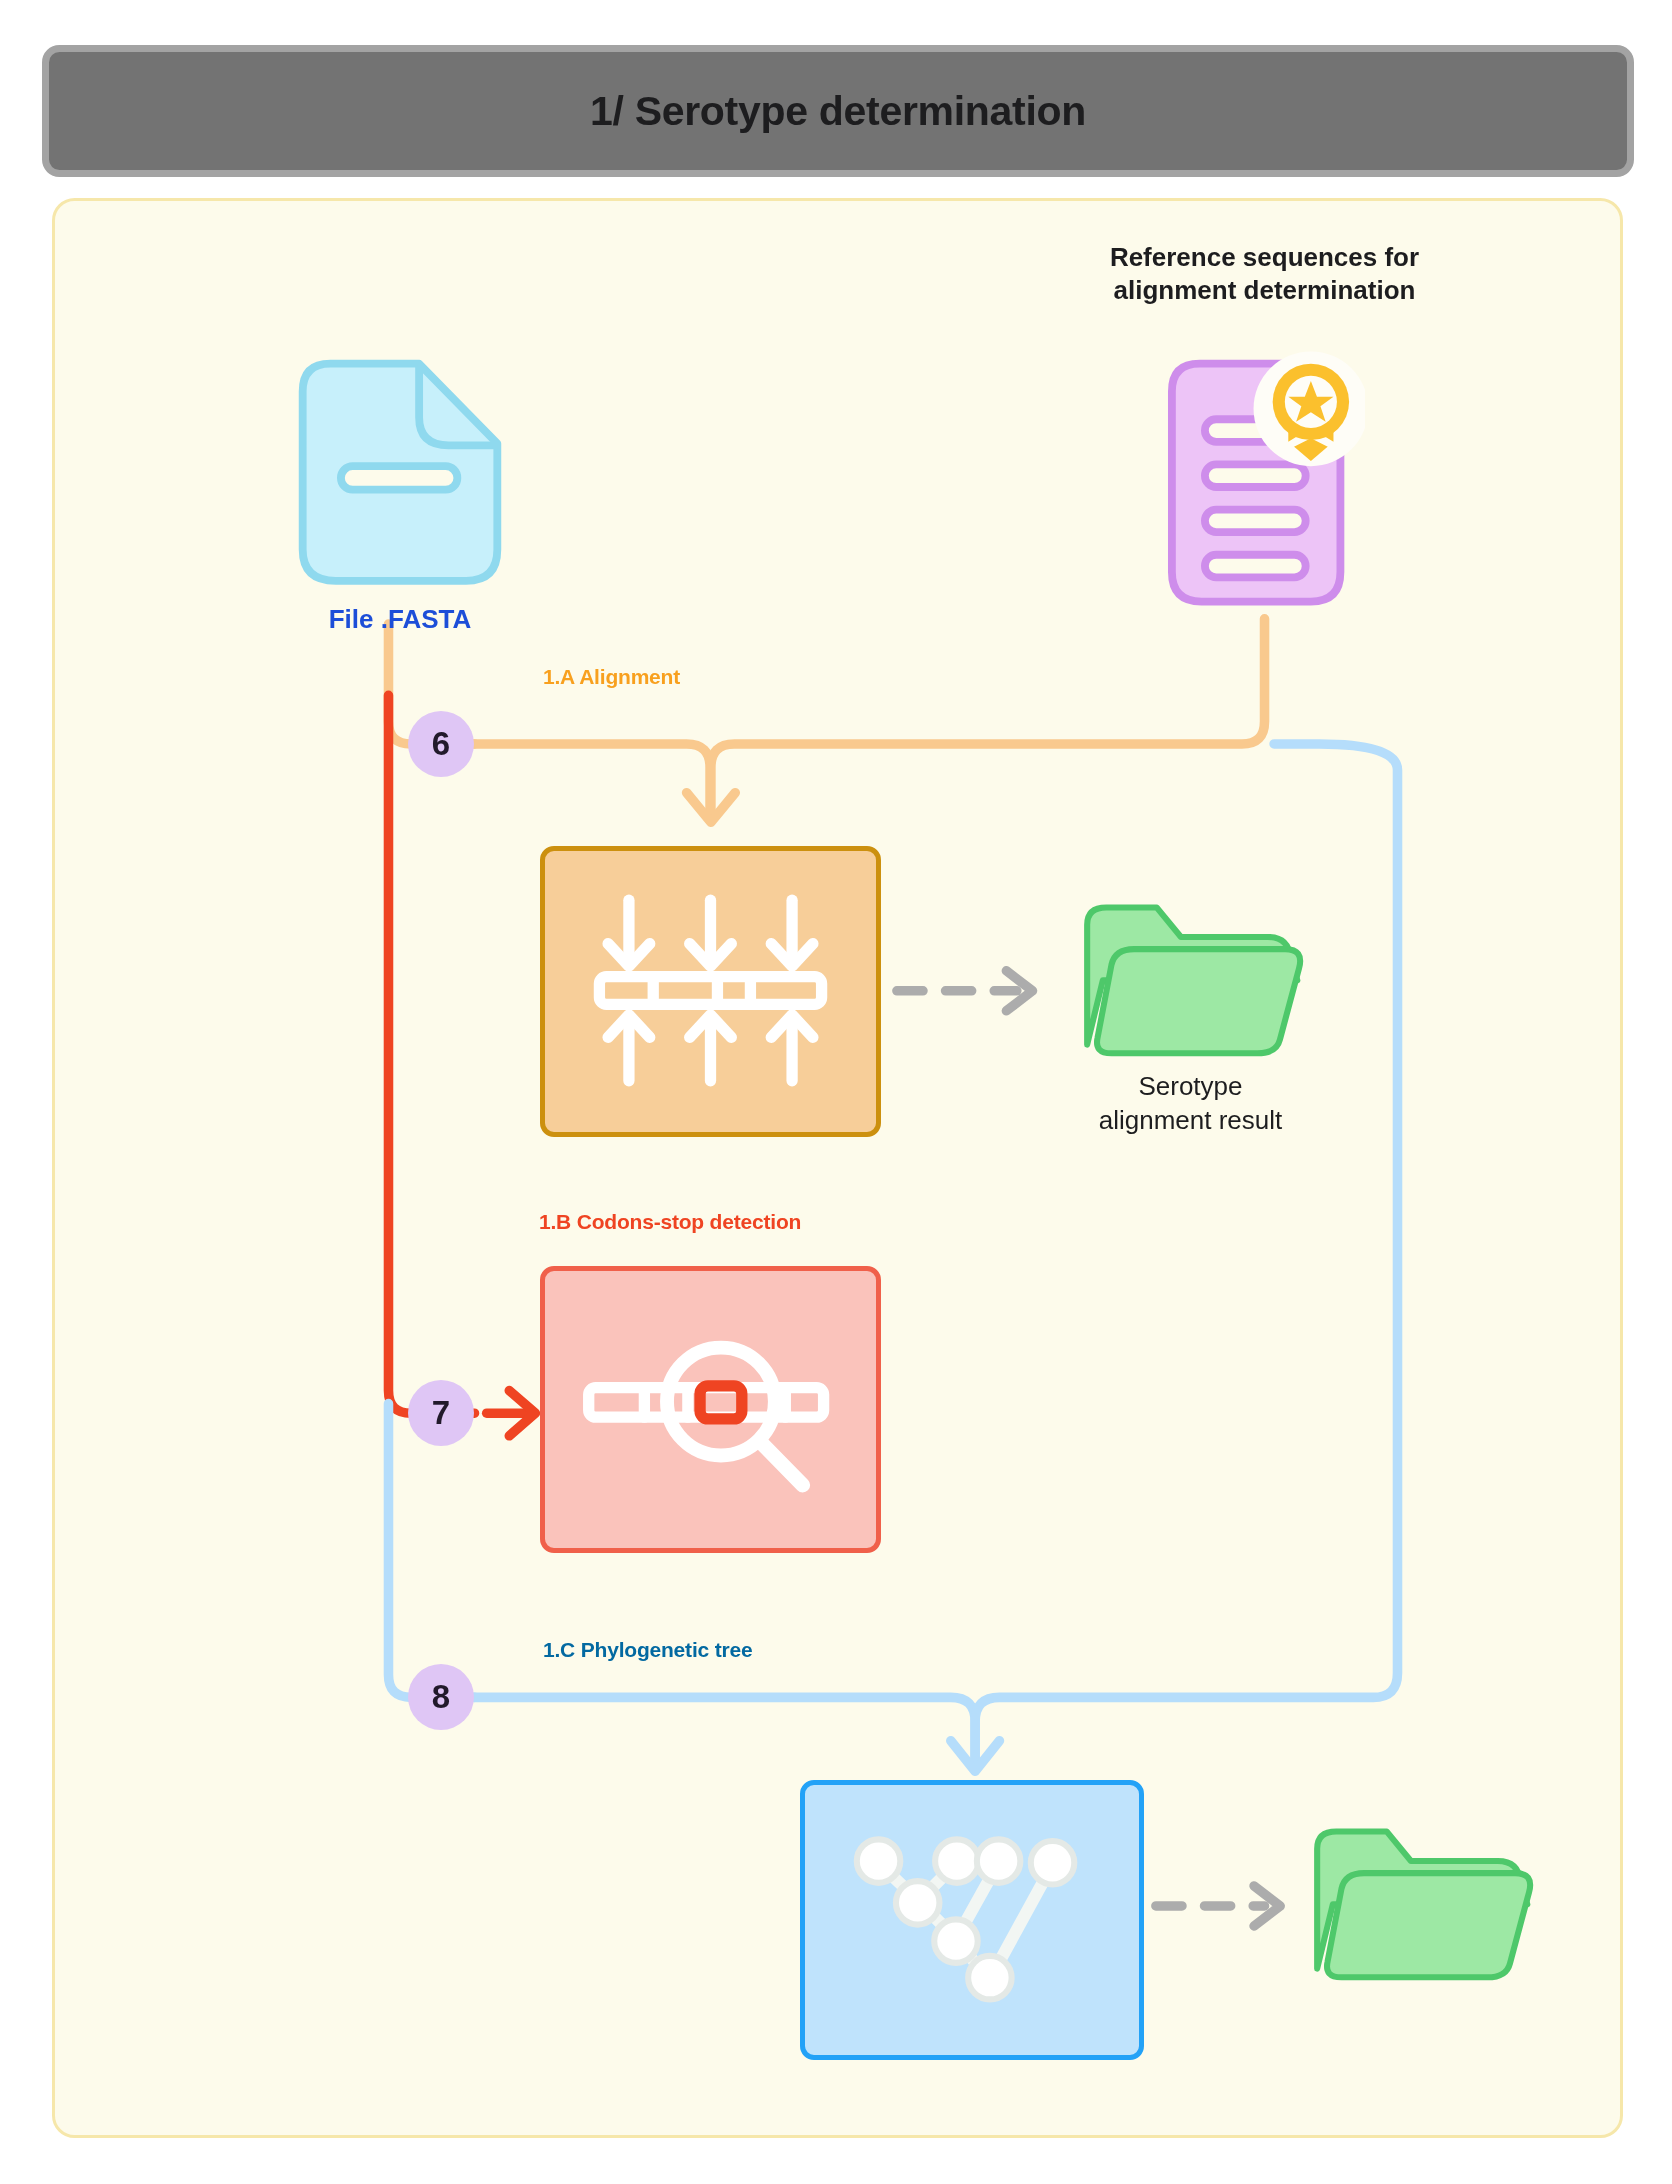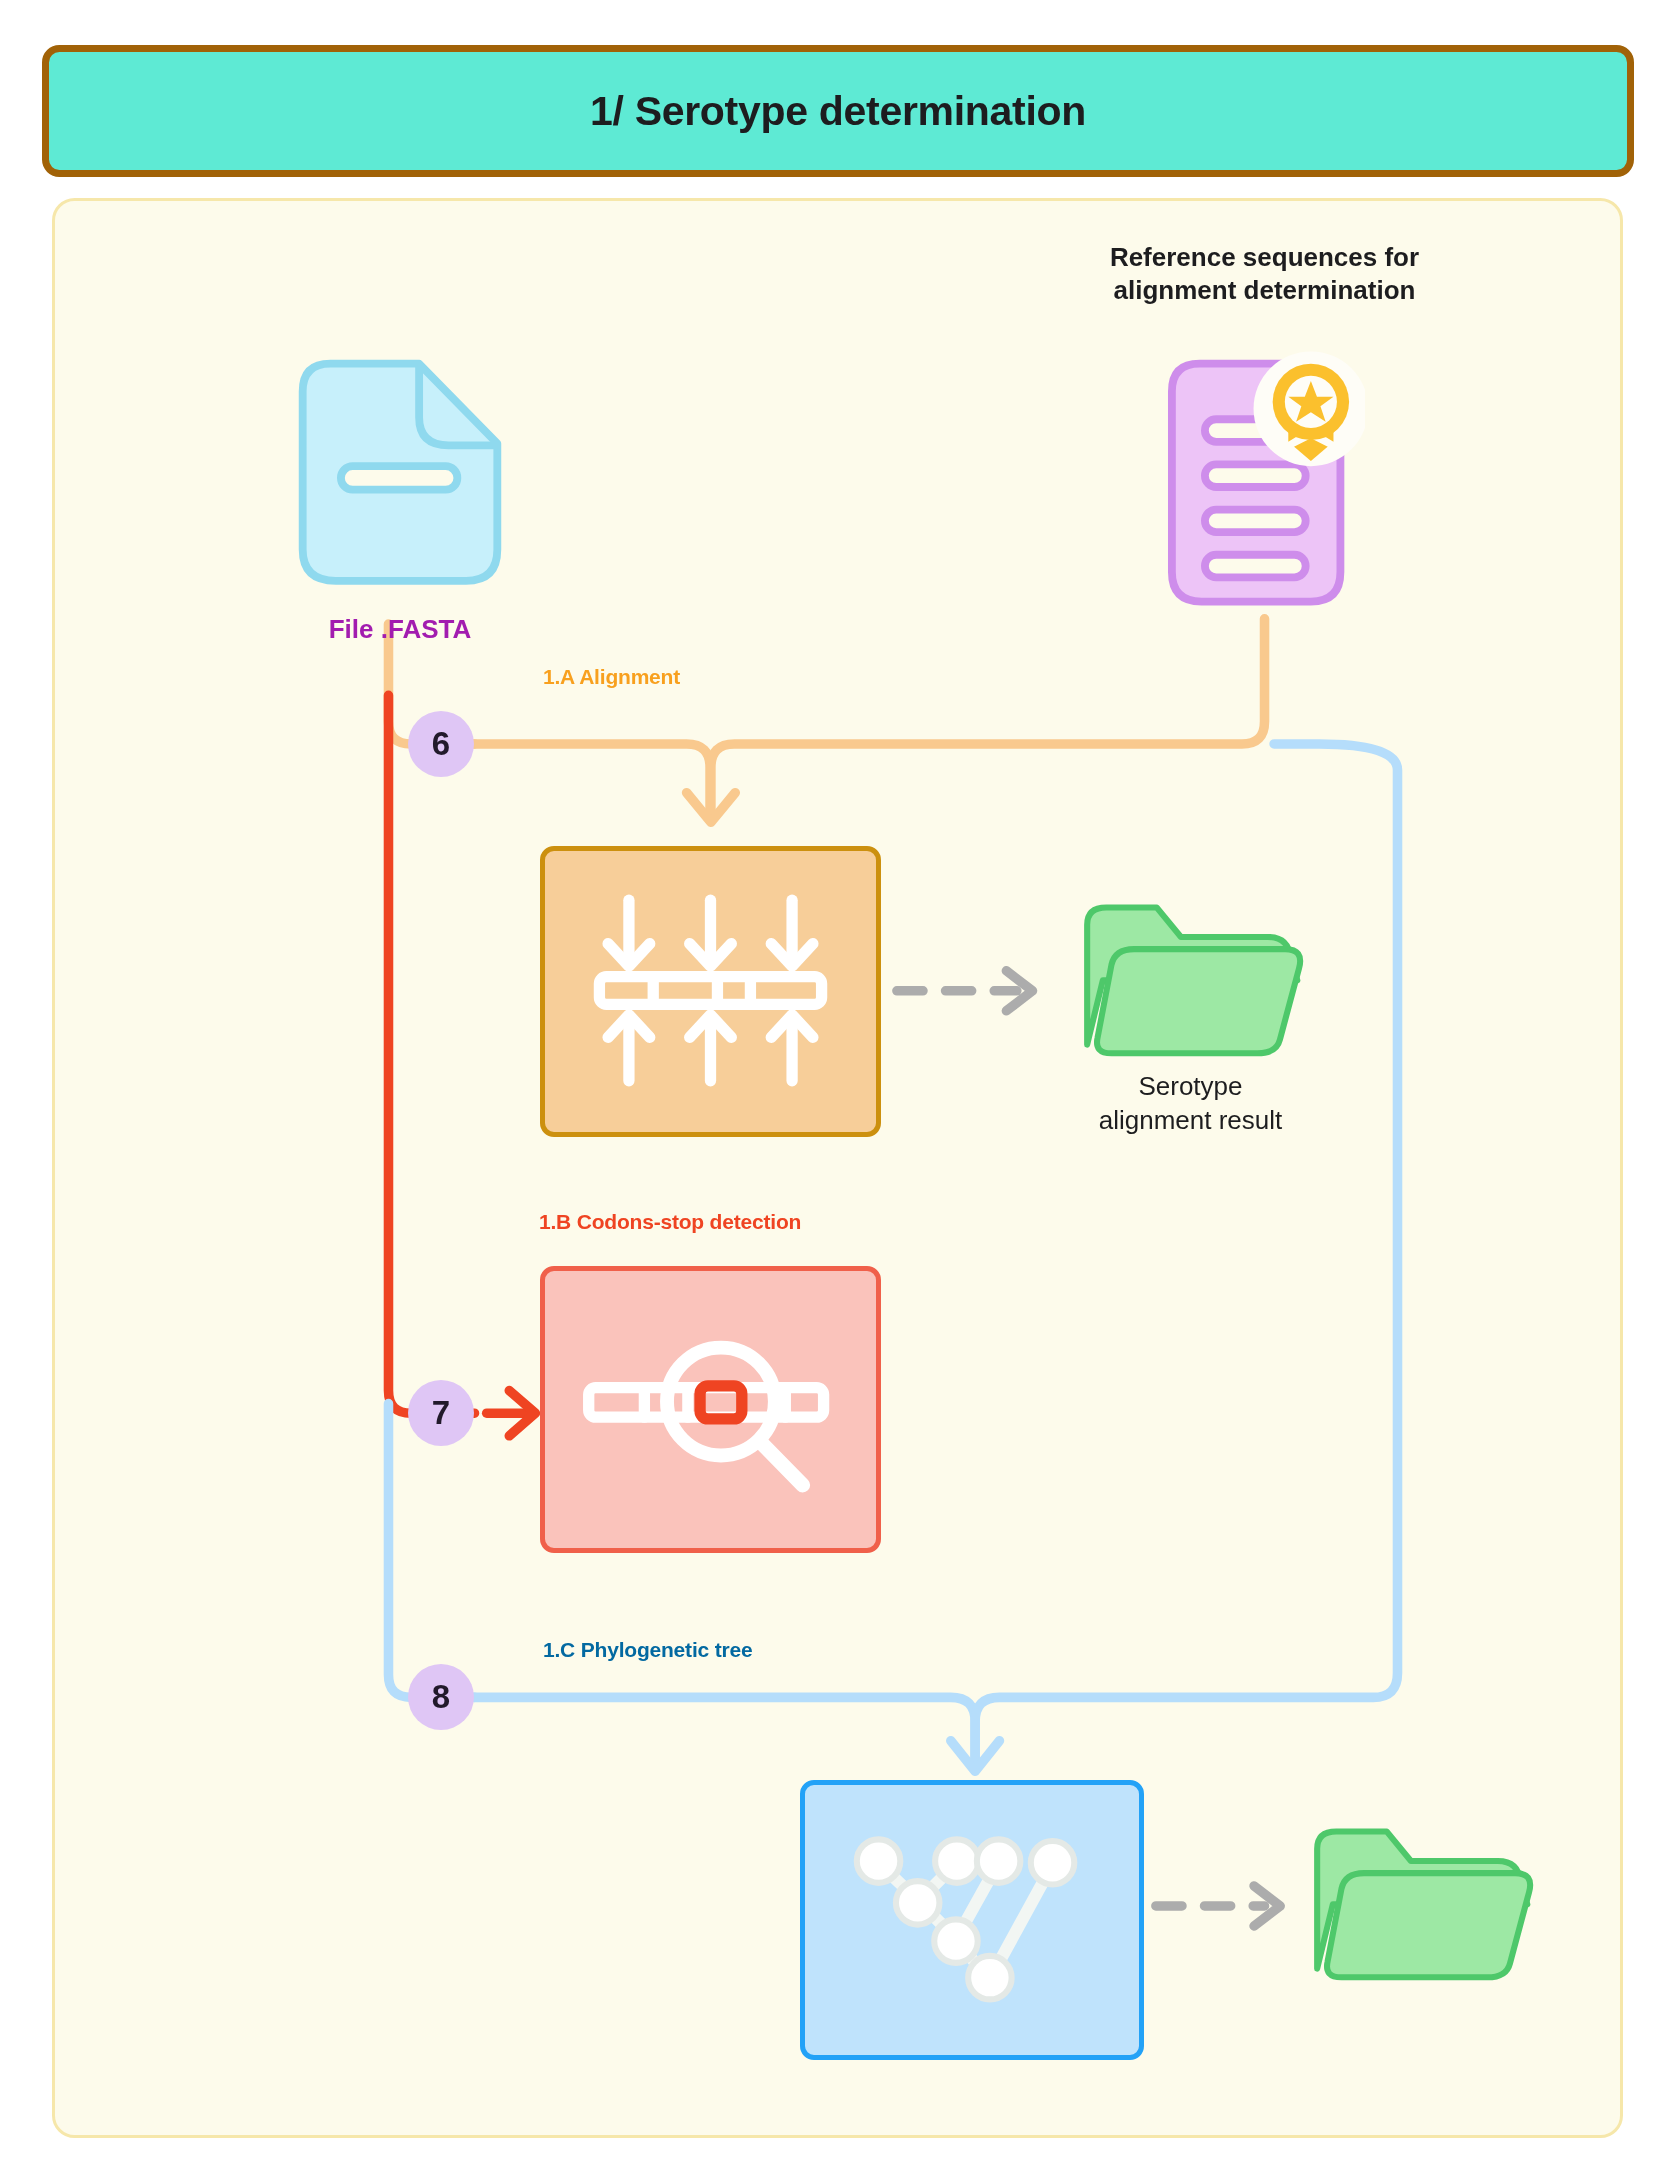--- a/index.html
+++ b/index.html
@@ -13,22 +13,22 @@
     width: 1673px; height: 2185px;
     background: #ffffff;
     overflow: hidden;
   }
 
   
   .header-banner {
     position: absolute;
     left: 42px; top: 45px;
     width: 1592px; height: 132px;
-    background: #5eead4;
-    border: 7px solid #a16207;
+    background: #737373;
+    border: 7px solid #a3a3a3;
     border-radius: 17.4px;
     display: flex; align-items: center; justify-content: center;
   }
   .header-title {
     font-size: 41px;
     font-weight: bold;
     color: #1d1d1f;
     letter-spacing: -0.3px;
   }
 
@@ -44,25 +44,25 @@
 
   
   .wires { position: absolute; left: 0; top: 0; width: 1673px; height: 2185px; pointer-events: none; }
 
   
   .abs { position: absolute; }
 
   
   .fasta-wrap { left: 287px; top: 348px; width: 226px; }
   .fasta-label {
-    margin-top: 11px;
+    margin-top: 1px;
     text-align: center;
     font-size: 26px;
     font-weight: bold;
-    color: #a21caf;
+    color: #1d4ed8;
   }
 
   
   .refdoc-wrap { left: 1156px; top: 348px; width: 209px; }
   .ref-caption {
     position: absolute;
     left: 1047px; top: 241px;
     width: 435px;
     text-align: center;
     font-size: 26px;

